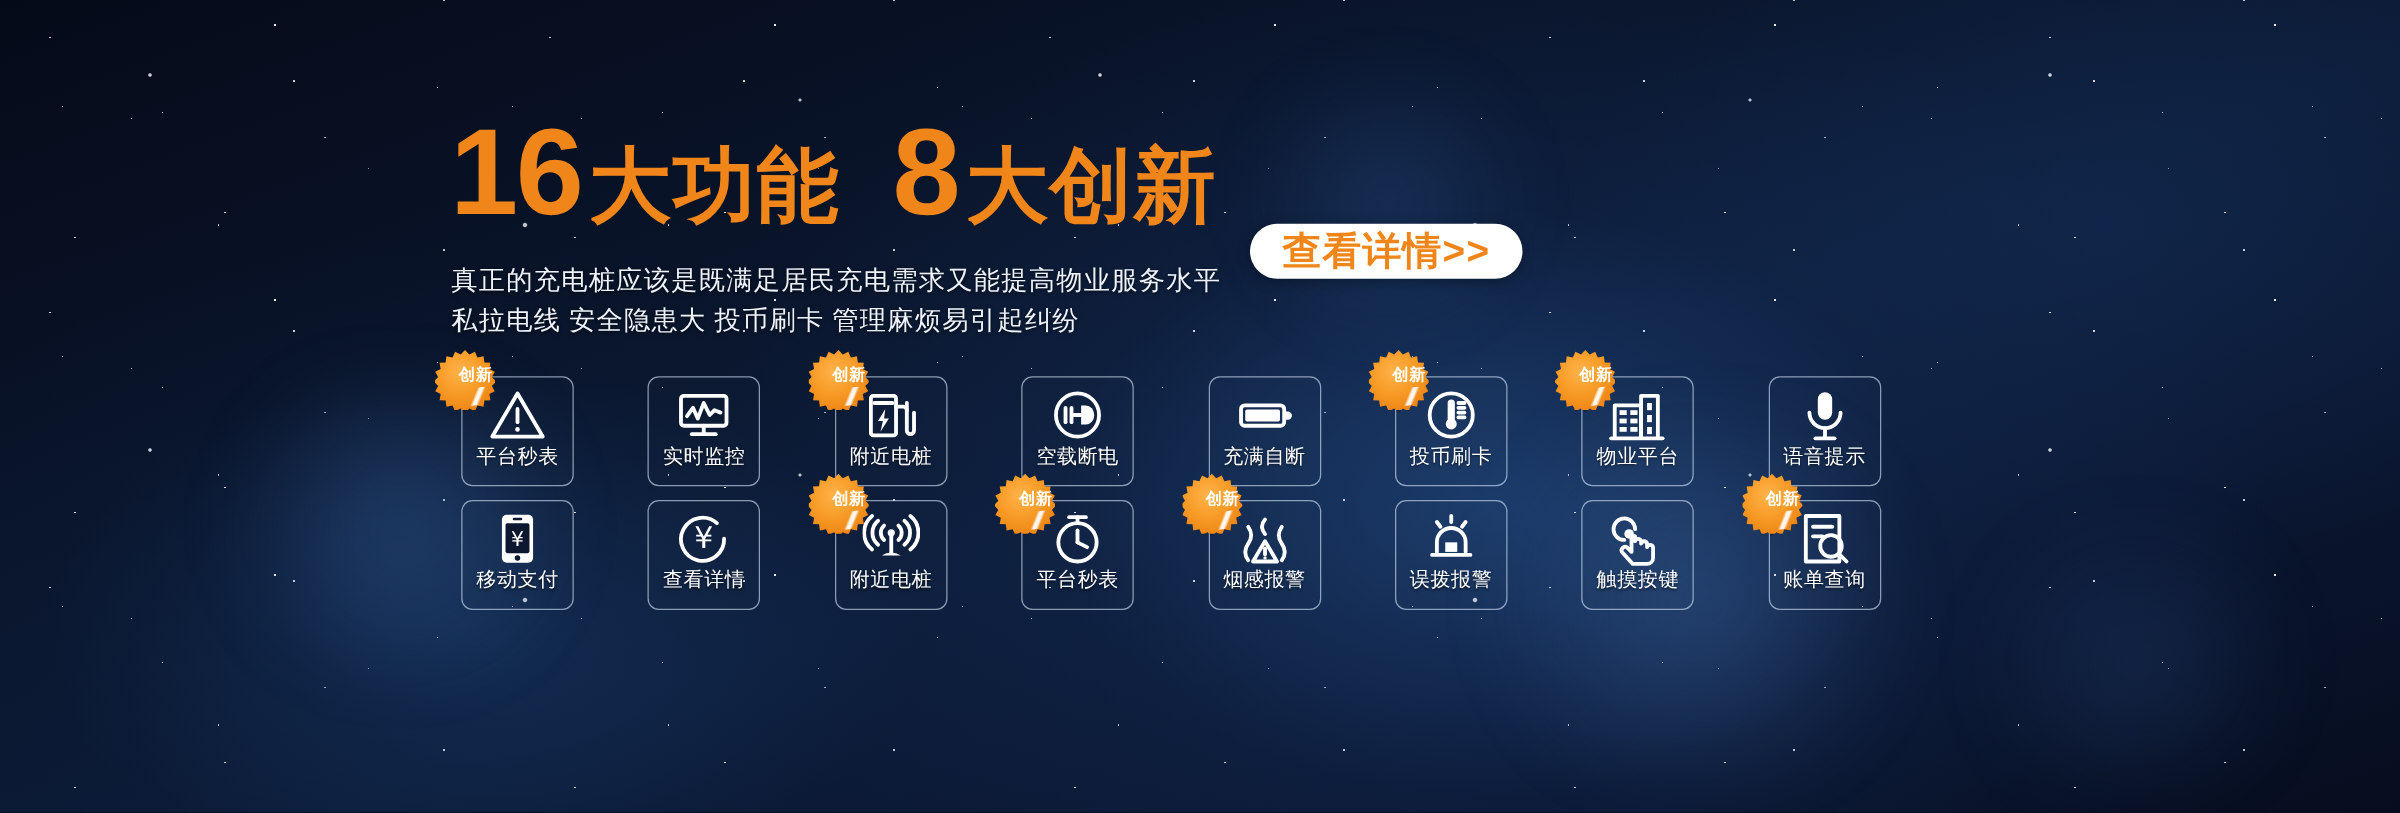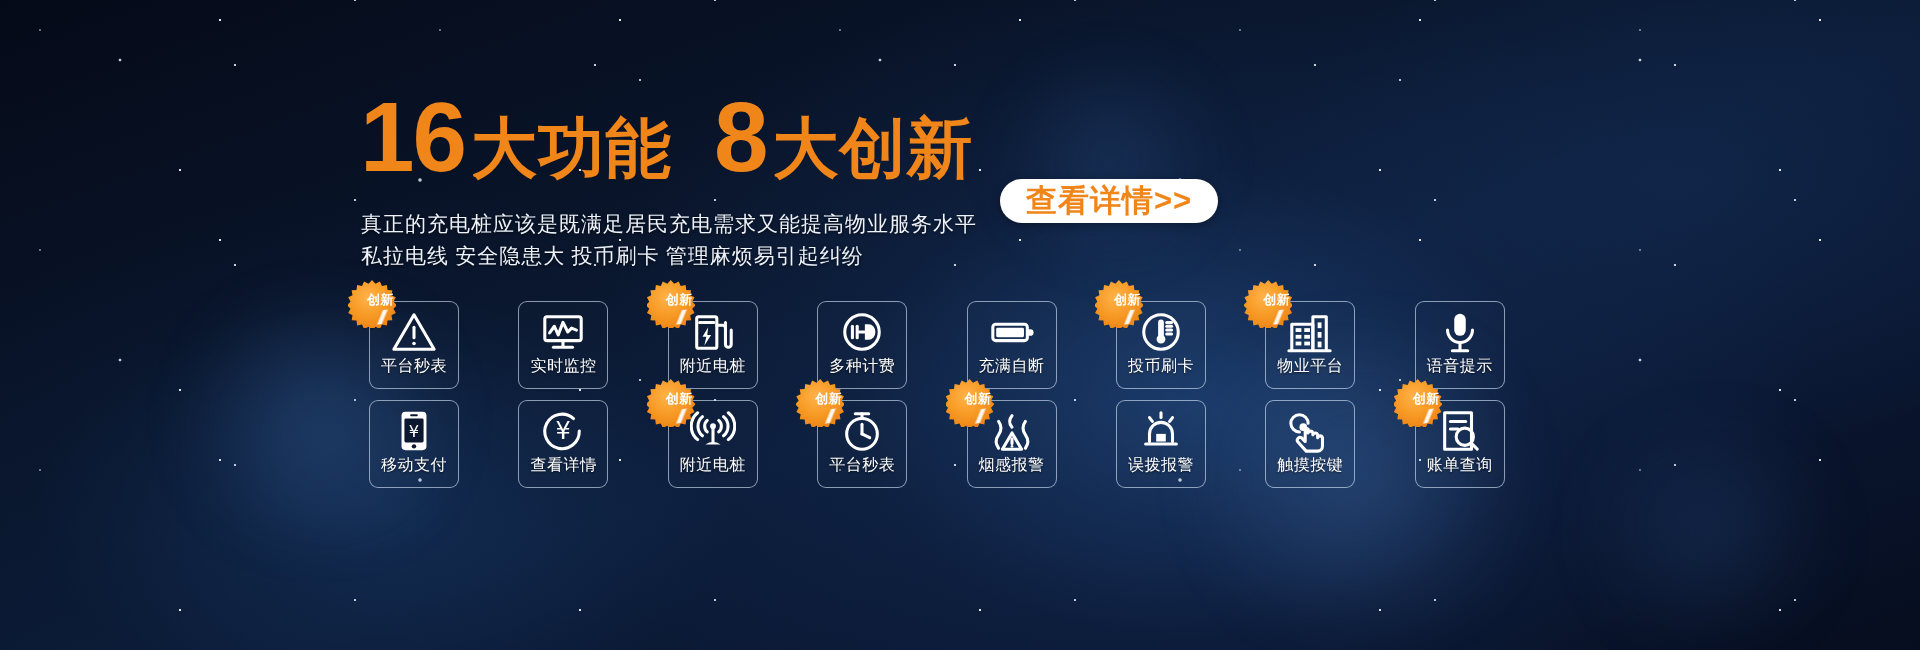--- a/index.html
+++ b/index.html
@@ -181,21 +181,21 @@
         <div class="card">
           <div class="ic">
             <svg width="46" height="46" viewBox="0 0 48 48">
               <circle cx="24" cy="24" r="18" stroke="#ffffff" fill="none" stroke-width="3.2" stroke-linecap="round" stroke-linejoin="round"></circle>
               <line x1="14" y1="18" x2="14" y2="30" stroke="#ffffff" fill="none" stroke-width="3.2" stroke-linecap="round" stroke-linejoin="round"></line>
               <line x1="19" y1="18" x2="19" y2="30" stroke="#ffffff" fill="none" stroke-width="3.2" stroke-linecap="round" stroke-linejoin="round"></line>
               <line x1="21" y1="24" x2="27" y2="24" stroke="#ffffff" fill="none" stroke-width="3.2" stroke-linecap="round" stroke-linejoin="round"></line>
               <path d="M27 16 h4 a7 8 0 0 1 0 16 h-4 z" fill="#fff"></path>
             </svg>
           </div>
-          <div class="lbl">多种计费</div>
+          <div class="lbl">空载断电</div>
         </div>
       </div>
       <div class="cell">
         <div class="card">
           <div class="ic">
             <svg width="46" height="46" viewBox="0 0 48 48">
               <rect x="4" y="16" width="36" height="17" rx="3" stroke="#ffffff" fill="none" stroke-width="3.2" stroke-linecap="round" stroke-linejoin="round"></rect>
               <rect x="7.5" y="19.5" width="29" height="10" rx="1.5" fill="#fff"></rect>
               <path d="M40 21 h3 a2.5 2.5 0 0 1 0 7 h-3 z" fill="#fff"></path>
             </svg>

